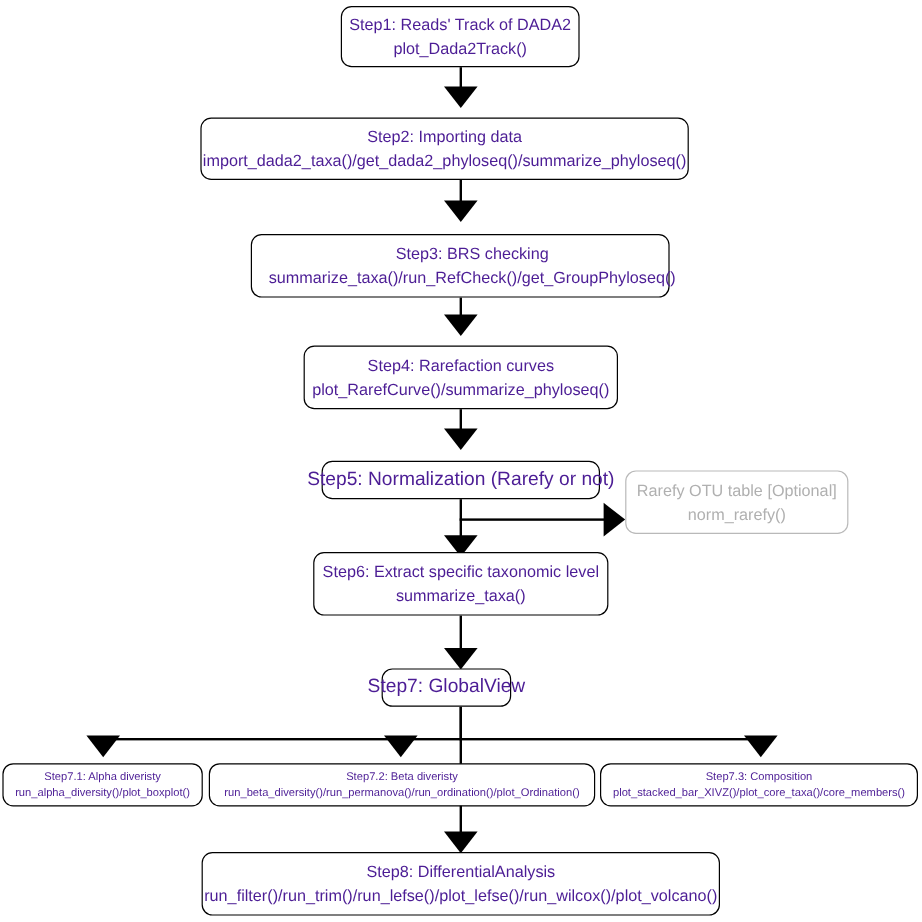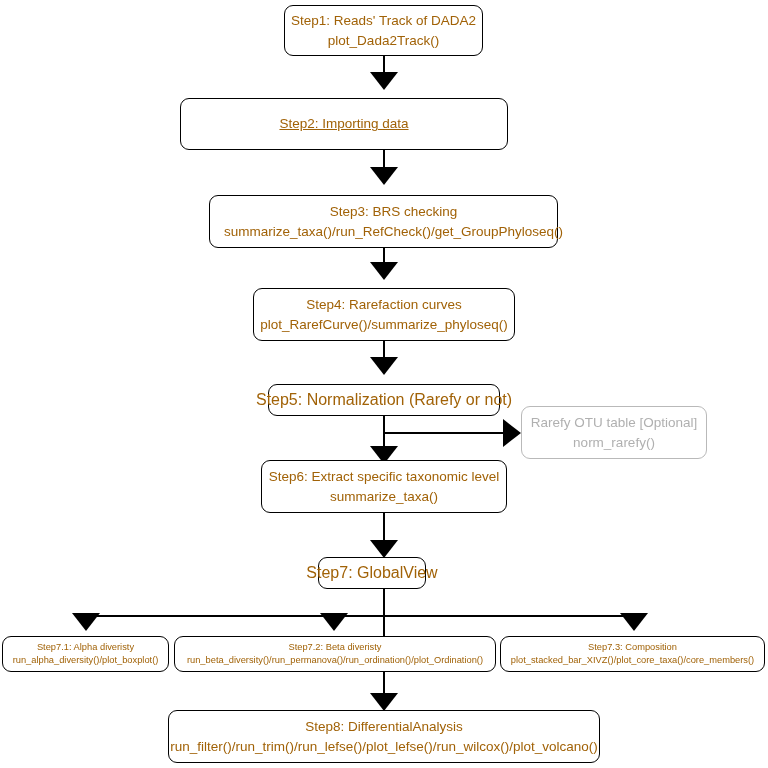--- a/index.html
+++ b/index.html
@@ -18,21 +18,21 @@
     overflow: hidden;
   }
 
   
   .node {
     position: absolute;
     box-sizing: border-box;
     background: #ffffff;
     border: 1.6px solid #000000;
     border-radius: 9px;
-    color: #a16207;
+    color: #4c1d95;
     text-align: center;
     display: flex;
     flex-direction: column;
     align-items: center;
     justify-content: center;
     line-height: 1.45;
     z-index: 3;
   }
   .node .line1,
   .node .line2 {
@@ -114,39 +114,40 @@
   <div class="arrow-down" style="left:620px; top:613px;"></div>
 
   <div class="vline" style="left:383px; top:589px; height:120px;"></div>
   <div class="arrow-down" style="left:370px; top:693px;"></div>
 
   <div class="node big" style="left:284px; top:5px; width:199px; height:51px;">
     <span class="line1">Step1: Reads' Track of DADA2</span>
     <span class="line2">plot_Dada2Track()</span>
   </div>
 
-  <div class="node big" style="left:180px; top:98px; width:328px; height:52px;text-decoration:underline;">
+  <div class="node big" style="left:167px; top:98px; width:407px; height:52px;">
     <span class="line1">Step2: Importing data</span>
+    <span class="line2">import_dada2_taxa()/get_dada2_phyloseq()/summarize_phyloseq()</span>
   </div>
 
   <div class="node big" style="left:209px; top:195px; width:349px; height:53px;padding-left:20px;">
     <span class="line1">Step3: BRS checking</span>
     <span class="line2">summarize_taxa()/run_RefCheck()/get_GroupPhyloseq()</span>
   </div>
 
   <div class="node big" style="left:253px; top:288px; width:262px; height:53px;">
     <span class="line1">Step4: Rarefaction curves</span>
     <span class="line2">plot_RarefCurve()/summarize_phyloseq()</span>
   </div>
 
   <div class="node mid" style="left:268px; top:384px; width:232px; height:32px;">
     <span class="line1">Step5: Normalization (Rarefy or not)</span>
   </div>
 
-  <div class="node big optional" style="left:521px; top:406px; width:186px; height:53px;">
+  <div class="node big optional" style="left:521px; top:392px; width:186px; height:53px;">
     <span class="line1">Rarefy OTU table [Optional]</span>
     <span class="line2">norm_rarefy()</span>
   </div>
 
   <div class="node big" style="left:261px; top:460px; width:246px; height:53px;">
     <span class="line1">Step6: Extract specific taxonomic level</span>
     <span class="line2">summarize_taxa()</span>
   </div>
 
   <div class="node mid" style="left:318px; top:557px; width:108px; height:32px;">

